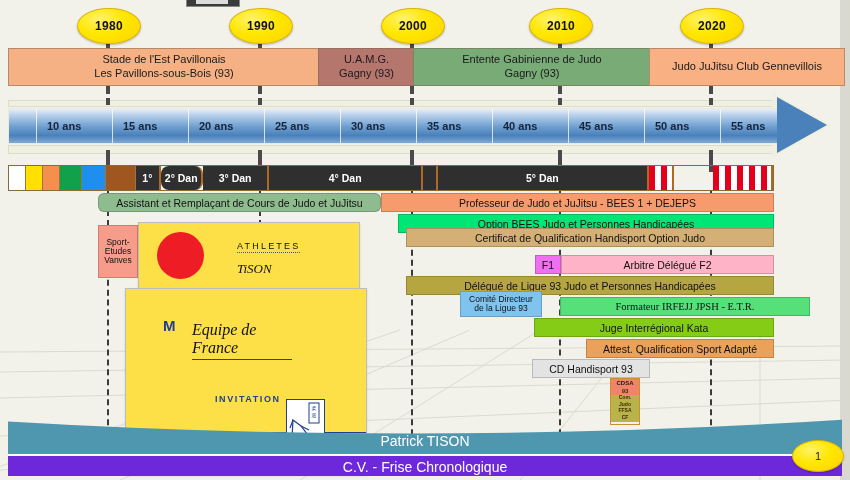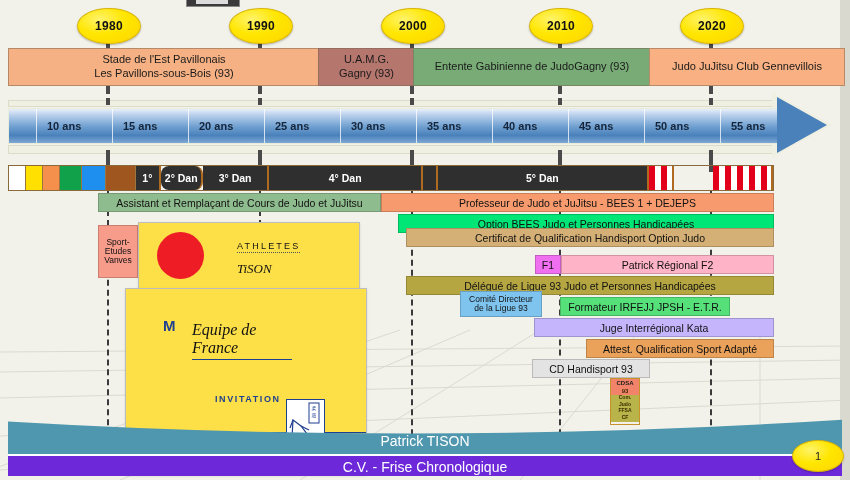--- a/index.html
+++ b/index.html
@@ -208,21 +208,21 @@
 
   <div id="clubs">
       <div class="clubband" style="left: 8px; width: 310px; background: rgb(245, 177, 131); flex-direction: column;">
         <div>Stade de l'Est Pavillonais</div>
         <div>Les Pavillons-sous-Bois (93)</div>
       </div>
       <div class="clubband" style="left: 318px; width: 95px; background: rgb(181, 118, 110); flex-direction: column;">
         <div>U.A.M.G.</div>
         <div>Gagny (93)</div>
       </div>
-      <div class="clubband" style="left: 413px; width: 236px; background: rgb(120, 171, 118); flex-direction: row;">
+      <div class="clubband" style="left: 413px; width: 236px; background: rgb(120, 171, 118); flex-direction: column;">
         <div>Entente Gabinienne de Judo</div>
         <div>Gagny (93)</div>
       </div>
       <div class="clubband" style="left: 649px; width: 194px; background: rgb(249, 177, 131);">
         <div>Judo JuJitsu Club Gennevillois</div>
       </div>
     </div>
 
   <div class="railtop"></div>
   <div class="scalewrap">
@@ -256,33 +256,33 @@
       <div class="danseg" style="width: 68px;">3° Dan</div>
       <div class="danseg" style="width: 163px;">4° Dan</div>
       <div class="danseg" style="width: 13px;"></div>
       <div class="danseg" style="width: 224px;">5° Dan</div>
       <div class="danseg stripeseg" style="width: 24px;"></div>
       <div class="danseg red" style="width: 40px;">6° Dan</div>
       <div class="danseg stripeseg" style="width: 62px;"></div>
     </div>
 
   <div id="quals">
-      <div class="qbar" style="left: 98px; top: 193px; width: 283px; background: rgb(143, 188, 143);">Assistant et Remplaçant de Cours de Judo et JuJitsu</div>
+      <div class="qbar" style="left: 98px; top: 193px; width: 283px; background: rgb(143, 188, 143); border-radius: 6px;">Assistant et Remplaçant de Cours de Judo et JuJitsu</div>
       <div class="qbar" style="left: 381px; top: 193px; width: 393px; background: rgb(247, 155, 110);">Professeur de Judo et JuJitsu - BEES 1 + DEJEPS</div>
       <div class="qbar" style="left: 398px; top: 214px; width: 376px; background: rgb(0, 230, 118);">Option BEES Judo et Personnes Handicapées</div>
       <div class="qbar" style="left: 406px; top: 228px; width: 368px; background: rgb(213, 176, 118);">Certificat de Qualification Handisport Option Judo</div>
       <div class="qbar" style="left: 535px; top: 255px; width: 26px; background: rgb(240, 110, 240);">F1</div>
-      <div class="qbar" style="left: 561px; top: 255px; width: 213px; background: rgb(255, 179, 198);">Patrick Régional F2</div>
+      <div class="qbar" style="left: 561px; top: 255px; width: 213px; background: rgb(255, 179, 198);">Arbitre Délégué F2</div>
       <div class="qbar" style="left: 406px; top: 276px; width: 368px; background: rgb(181, 166, 66);">Délégué de Ligue 93 Judo et Personnes Handicapées</div>
       <div class="qbar two" style="left: 460px; top: 291px; width: 82px; background: rgb(127, 196, 238); height: 26px;">
         <span>Comité Directeur</span>
         <span>de la Ligue 93</span>
       </div>
-      <div class="qbar" style="left: 560px; top: 297px; width: 170px; background: rgb(85, 224, 122);">Formateur IRFEJJ JPSH - E.T.R.</div>
-      <div class="qbar" style="left: 534px; top: 318px; width: 240px; background: #c4b5fd;">Juge Interrégional Kata</div>
+      <div class="qbar" style="left: 560px; top: 297px; width: 250px; background: rgb(85, 224, 122); font-family: Liberation Serif, serif;">Formateur IRFEJJ JPSH - E.T.R.</div>
+      <div class="qbar" style="left: 534px; top: 318px; width: 240px; background: #84cc16;">Juge Interrégional Kata</div>
       <div class="qbar" style="left: 586px; top: 339px; width: 188px; background: rgb(234, 161, 90);">Attest. Qualification Sport Adapté</div>
       <div class="qbar" style="left: 532px; top: 359px; width: 118px; background: rgb(227, 227, 227);">CD Handisport 93</div>
     </div>
 
   <div class="qbar two" id="sportetudes" style="left: 98px; top: 225px; width: 40px; height: 53px; background: rgb(247, 155, 138);">
     <span>Sport-</span>
     <span>Etudes</span>
     <span>Vanves</span>
   </div>
 

